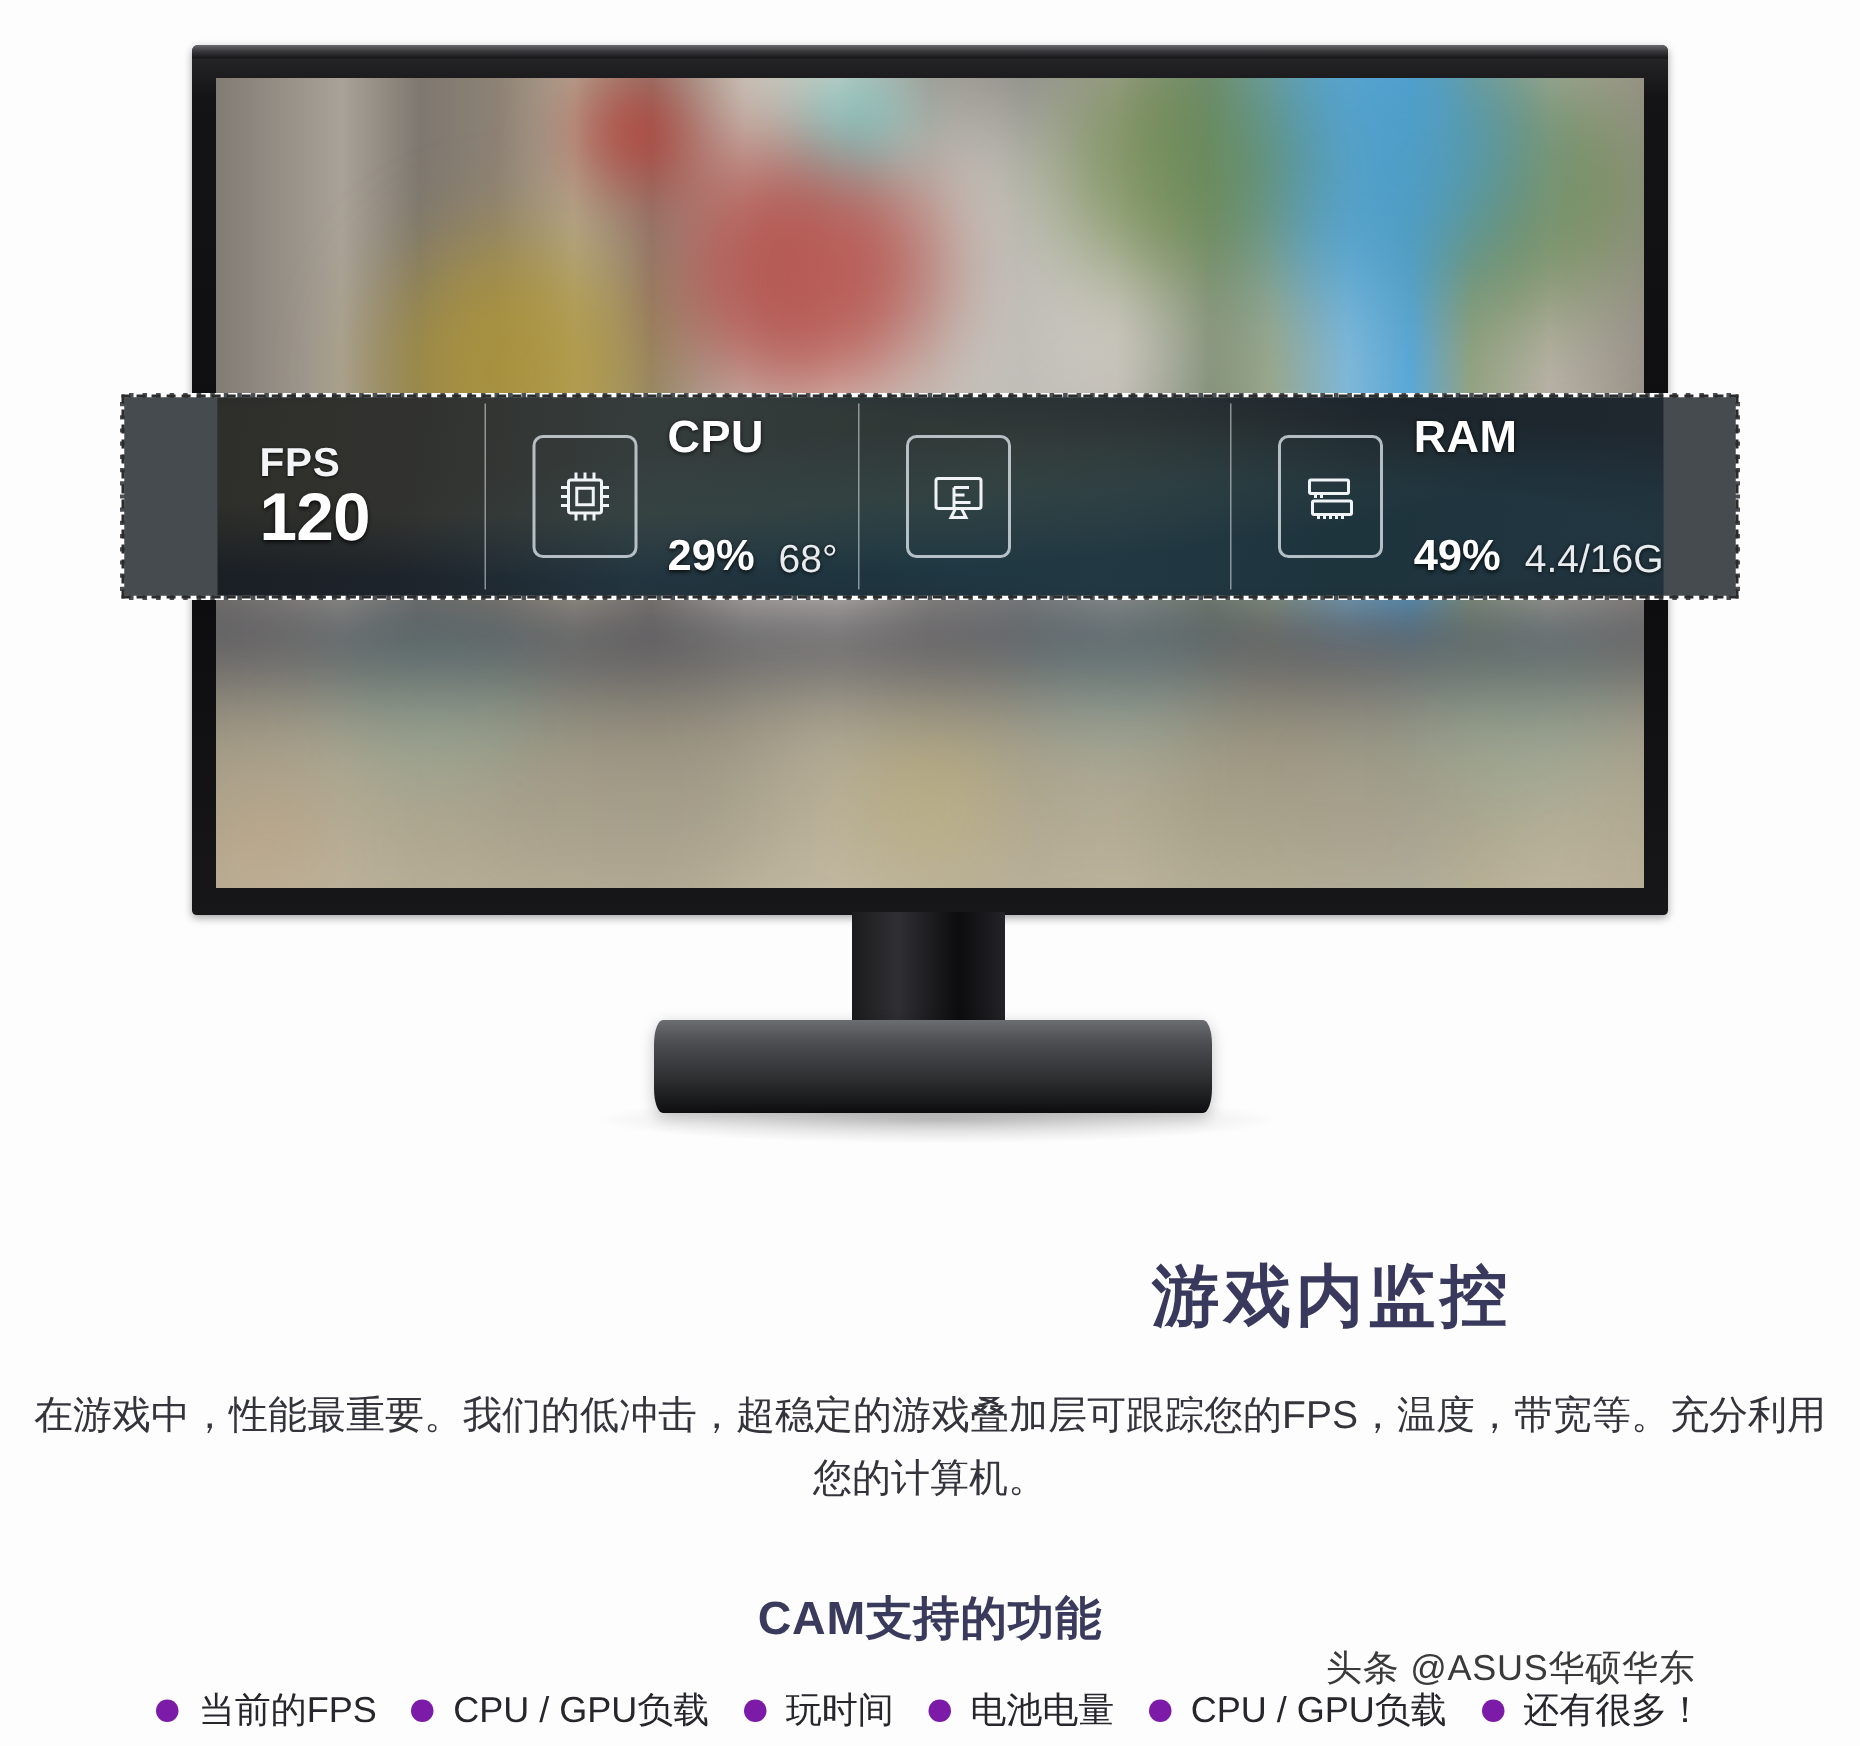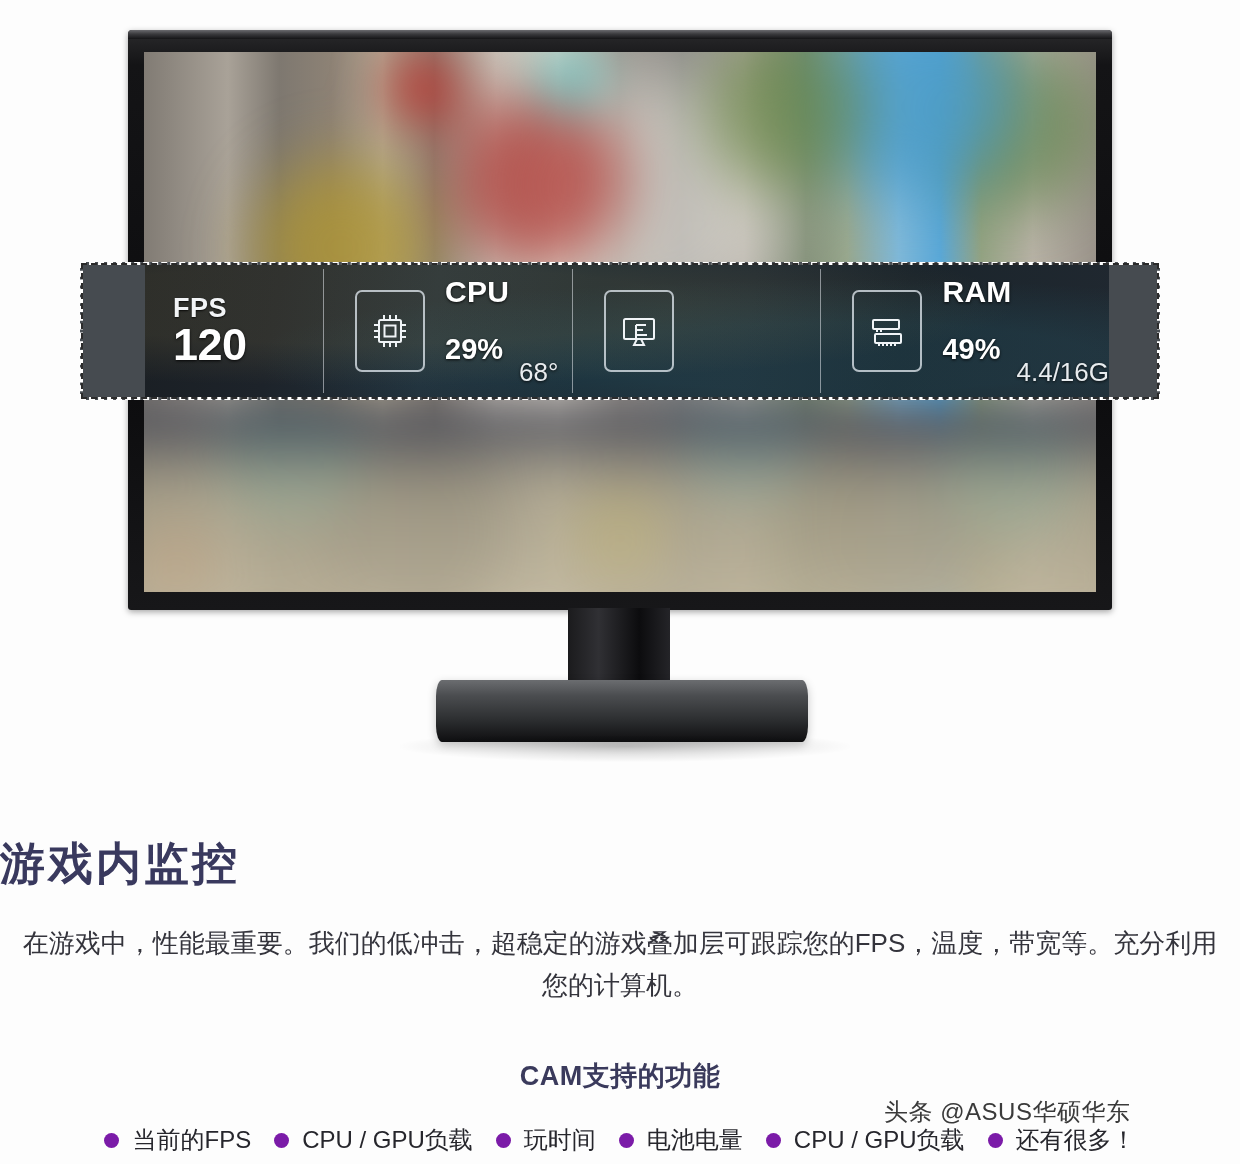--- a/index.html
+++ b/index.html
@@ -191,21 +191,21 @@
   .metric-name {
     color: #ffffff;
     font-size: 30px;
     font-weight: bold;
     line-height: 1.18;
     letter-spacing: 0.3px;
     text-shadow: 0 1px 3px rgba(0,0,0,0.8);
   }
   .metric-row {
     display: flex;
-    align-items: center;
+    align-items: flex-end;
     gap: 16px;
     line-height: 1.18;
   }
   .metric-primary {
     color: #ffffff;
     font-size: 29px;
     font-weight: bold;
     text-shadow: 0 1px 3px rgba(0,0,0,0.8);
   }
   .metric-secondary {
@@ -215,41 +215,41 @@
     text-shadow: 0 1px 3px rgba(0,0,0,0.8);
     white-space: nowrap;
     margin-top: 48px;
   }
 
   
   #page-title {
     position: absolute;
     left: 0; top: 834px;
     width: 1008px;
-    text-align: left;
+    text-align: right;
     font-size: 45px;
     font-weight: bold;
     color: #39395e;
     letter-spacing: 3px;
   }
   #page-desc {
     position: absolute;
     left: 20px; top: 922px;
     width: 1200px;
     text-align: center;
     font-size: 26px;
     line-height: 1.62;
     color: #34343c;
   }
   #features-title {
     position: absolute;
     left: 0; top: 1058px;
     width: 1240px;
     text-align: center;
-    font-size: 27px;
+    font-size: 31px;
     font-weight: bold;
     color: #3a3a5c;
     letter-spacing: 0.5px;
   }
   #features-list {
     position: absolute;
     left: 0; top: 1124px;
     width: 1240px;
     display: flex;
     align-items: center;

